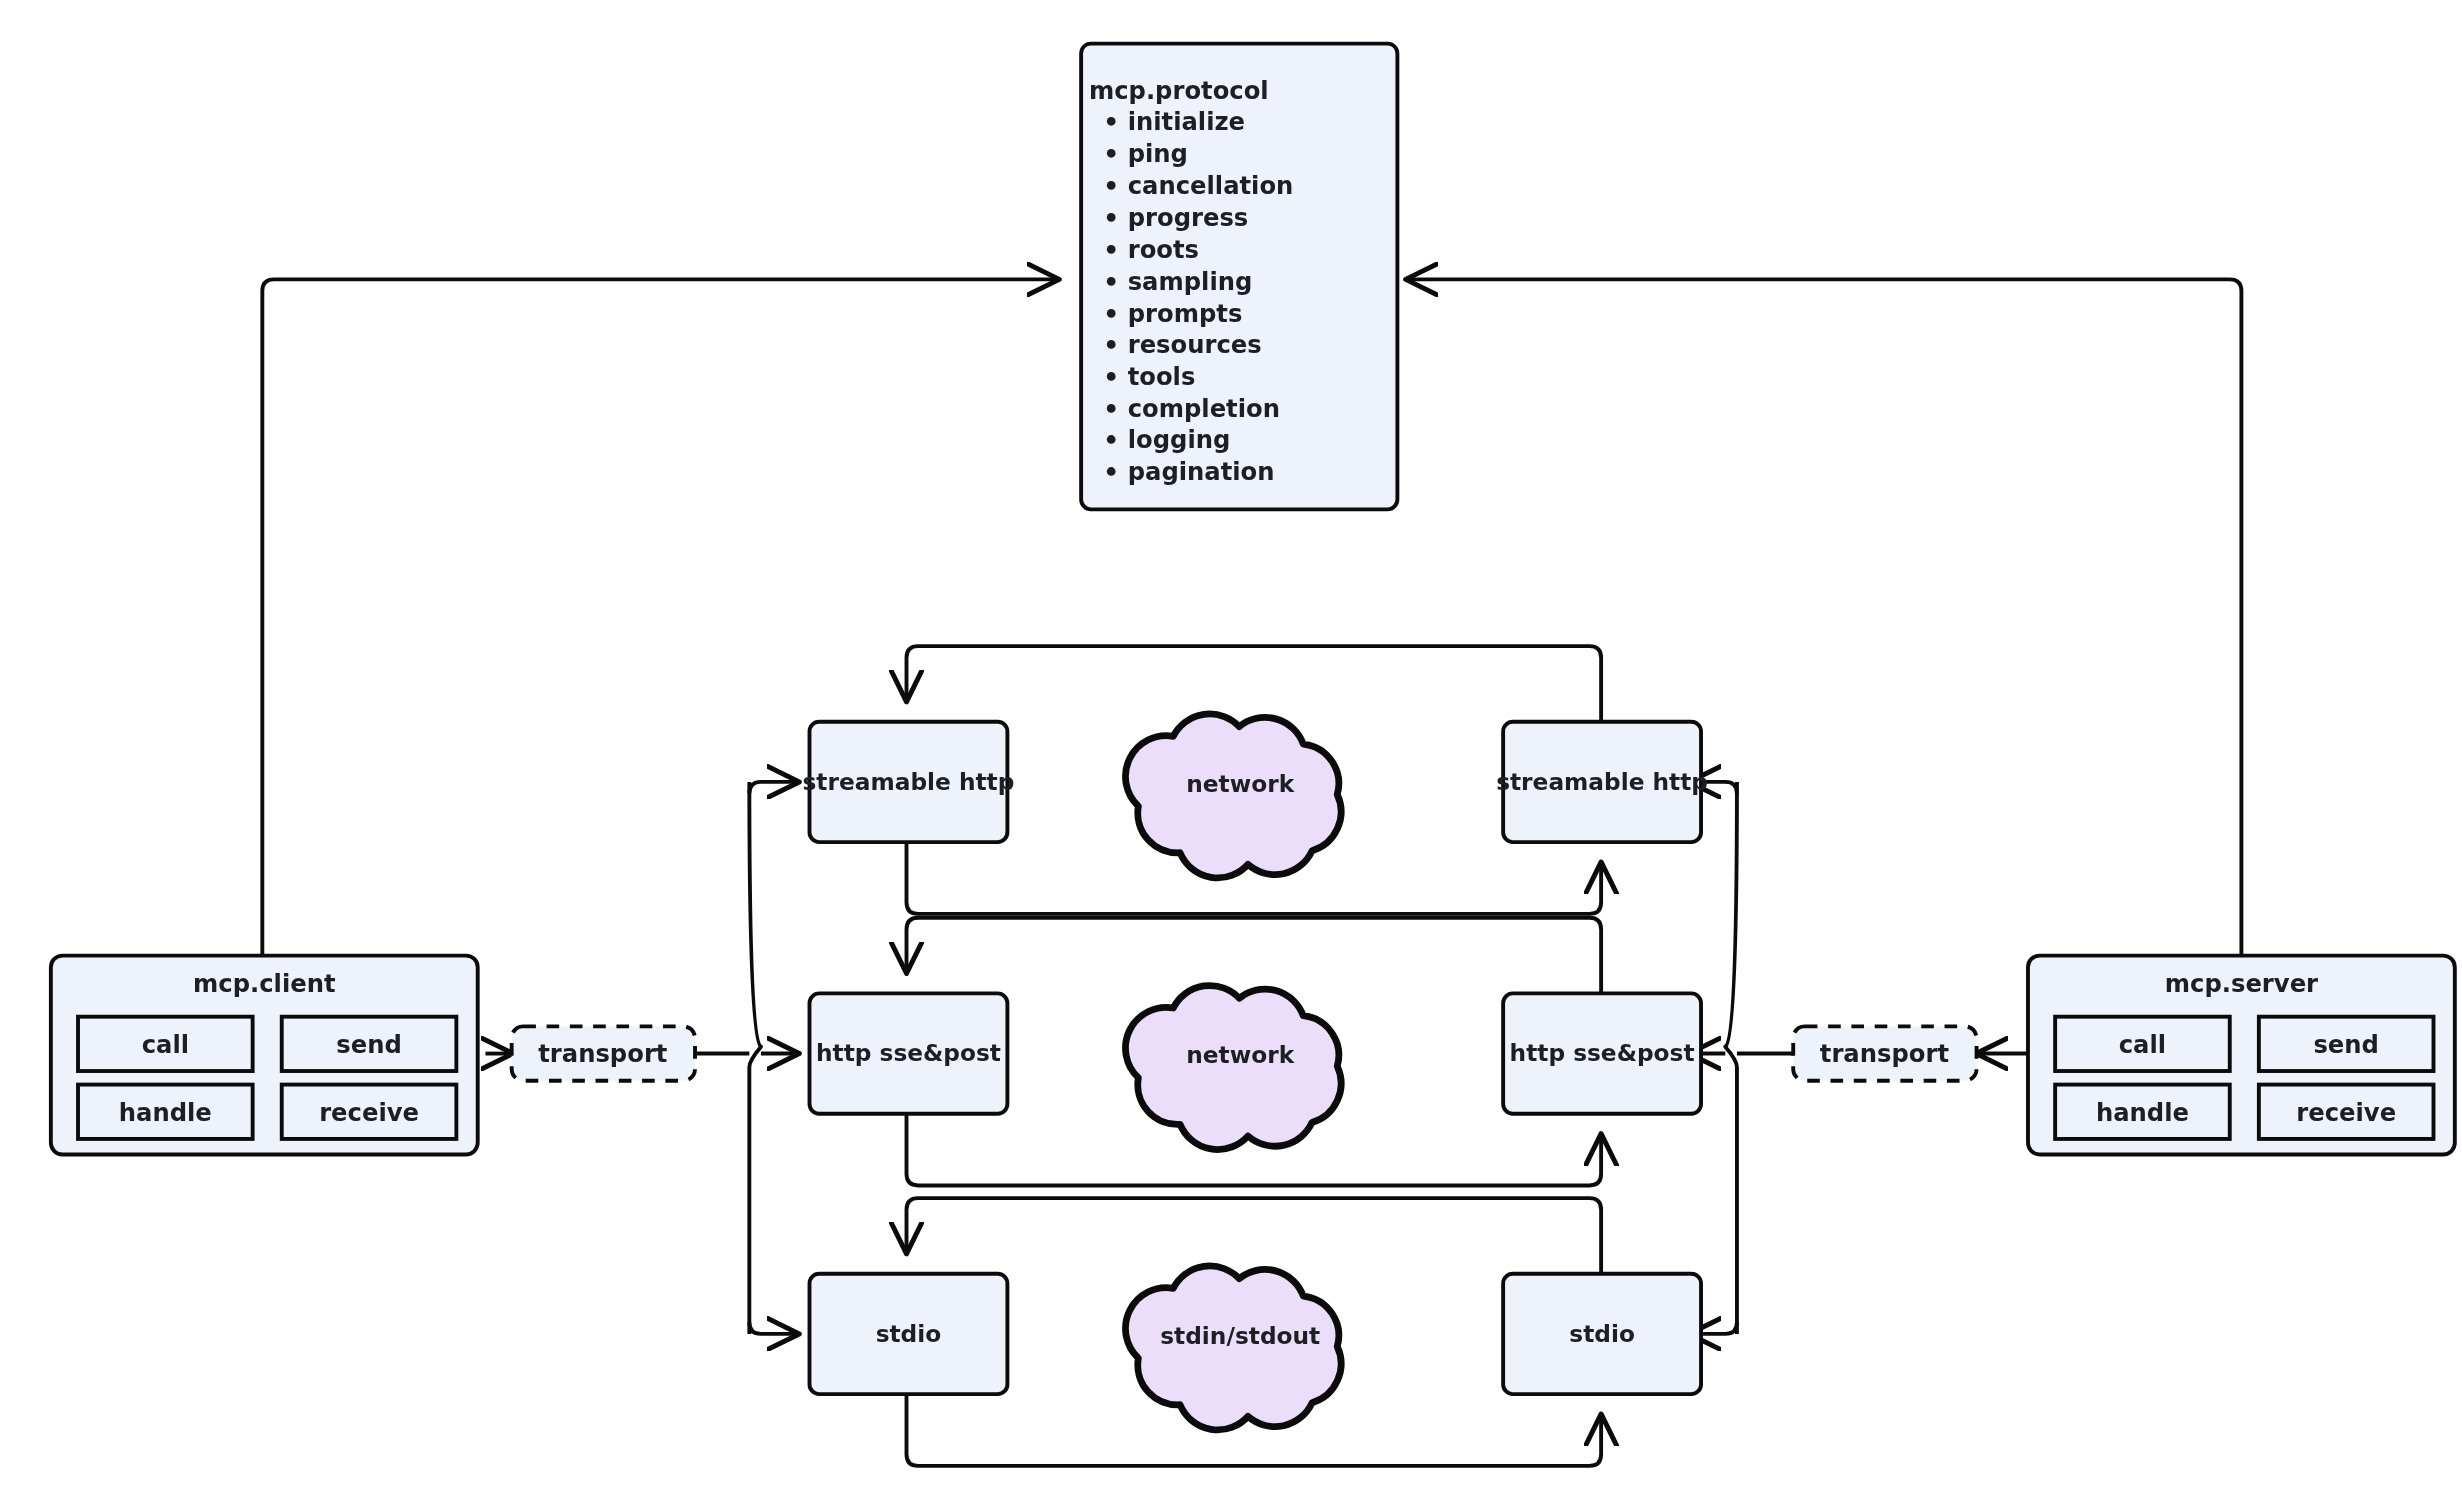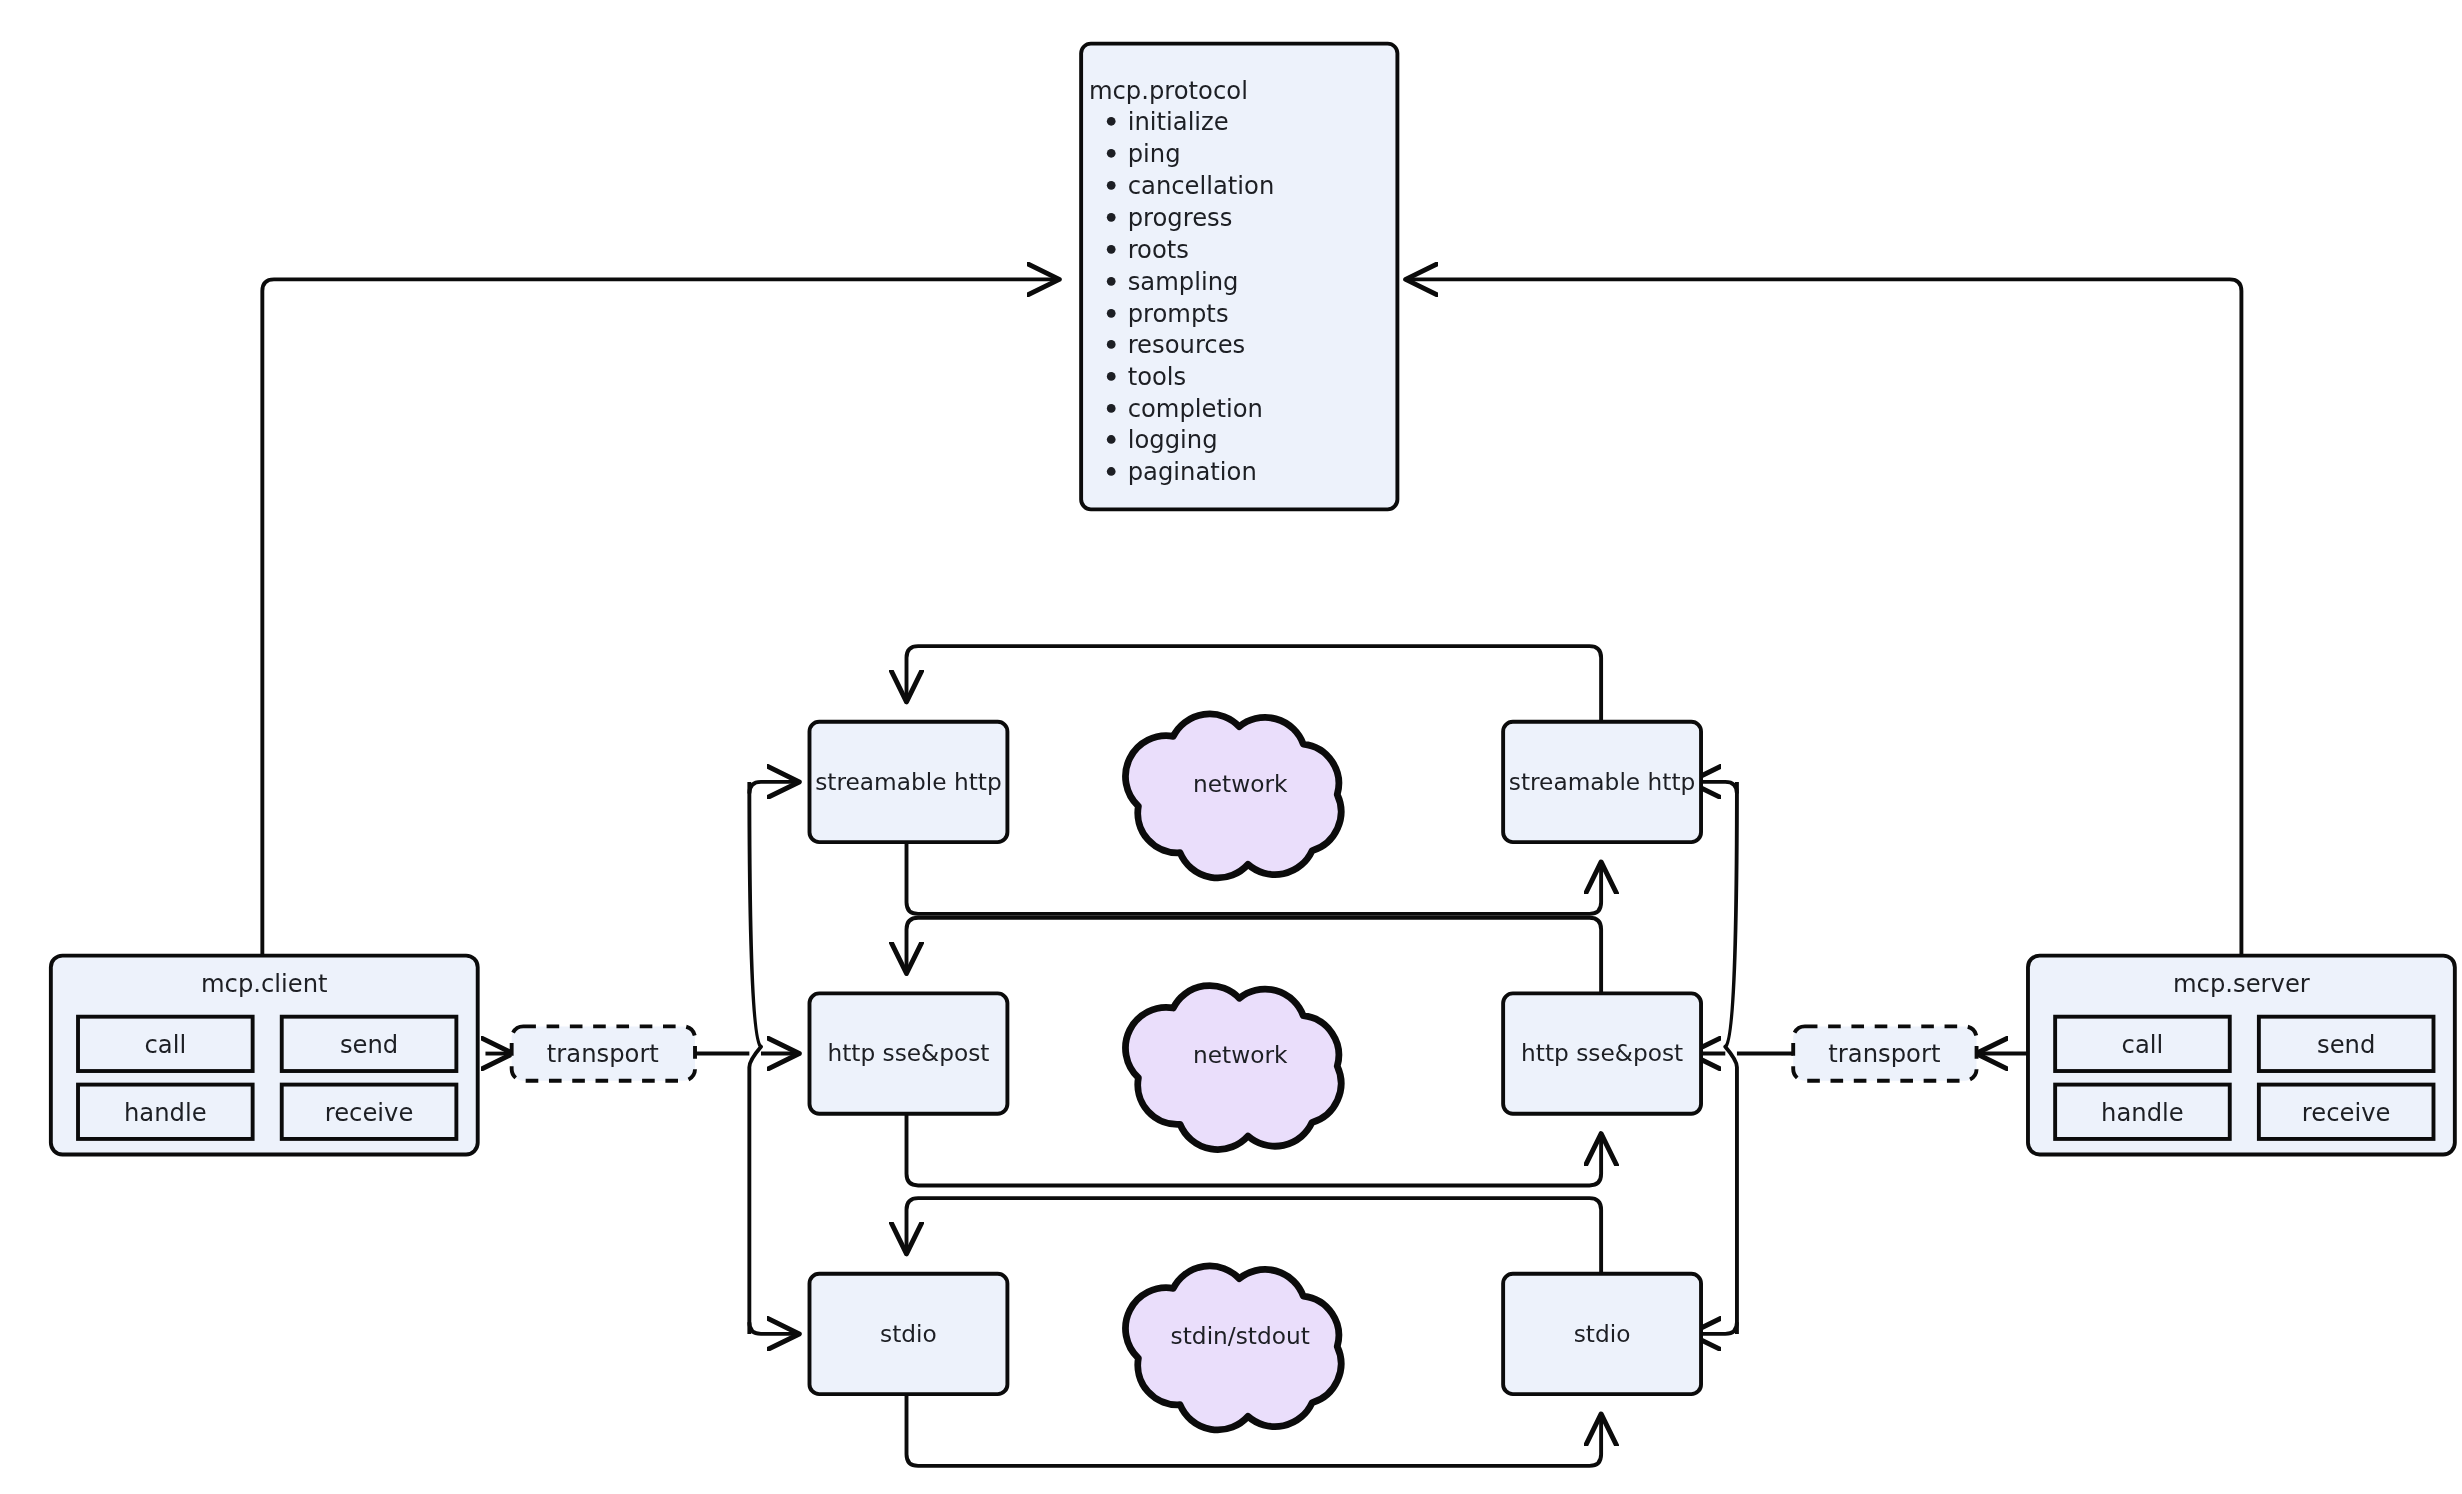--- a/index.html
+++ b/index.html
@@ -10,20 +10,21 @@
   body {
     width: 2463px;
     height: 1494px;
     font-family: "DejaVu Sans", sans-serif;
     overflow: hidden;
   }
   #diagram-root {
     position: relative;
     width: 2463px;
     height: 1250px;
+    font-weight: bold;
   }
   svg.canvas {
     position: absolute;
     top: 0;
     left: 0;
     width: 2463px;
     height: 1494px;
   }
   .box-fill      { fill: #edf2fb; stroke: #0b0b0b; stroke-width: 4; }
   .box-fill-sq   { fill: #edf2fb; stroke: #0b0b0b; stroke-width: 4; }

